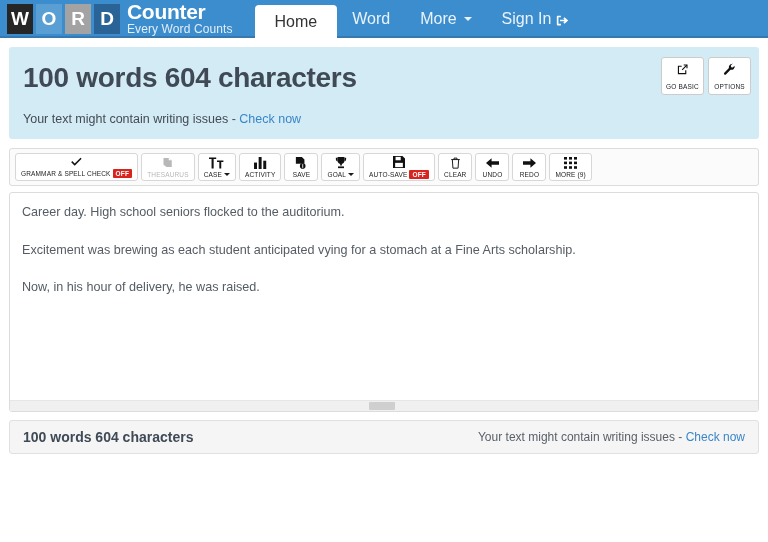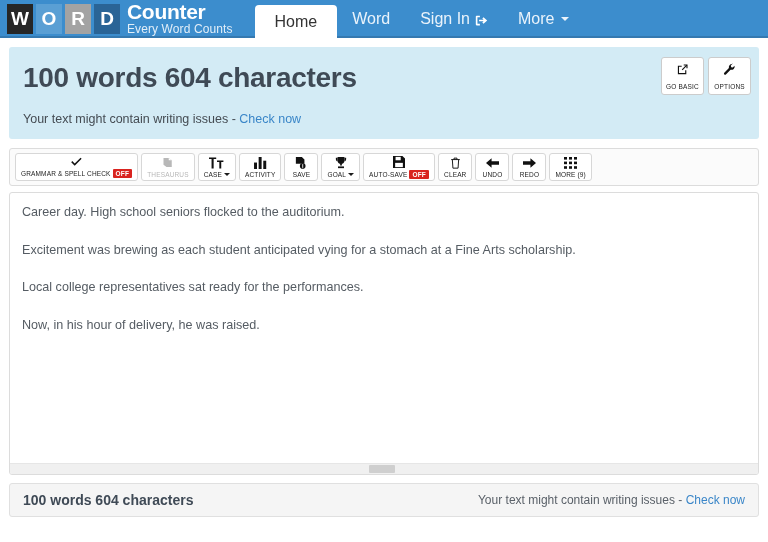--- a/index.html
+++ b/index.html
@@ -195,21 +195,21 @@
     border-top: 3.5px solid #1c1c1c;
     display: inline-block;
   }
 
   
   .editor-wrap {
     margin: 6px 9px 0 9px;
     border: 1px solid #dcdcdc;
     border-radius: 3px;
     background: #ffffff;
-    height: 283px;
+    height: 220px;
     position: relative;
     overflow: hidden;
   }
   .editor {
     padding: 12px 12px 0 12px;
     height: 270px;
     overflow: hidden;
   }
   .editor p {
     margin: 0 0 22px 0;
@@ -272,31 +272,31 @@
   </div>
 
   <div class="nav-items">
     <a class="nav-item active" href="#">
       <span>Home</span>
     </a>
     <a class="nav-item" href="#">
       <span>Word</span>
     </a>
     <a class="nav-item" href="#">
+      <span>More</span>
+      <span class="caret"></span>
+    </a>
+    <a class="nav-item" href="#">
       <span>Sign In</span>
       <span class="signin-icon">
         <svg width="13" height="13" viewBox="0 0 16 16" fill="#ffffff">
           <path d="M6 2H2a1 1 0 0 0-1 1v10a1 1 0 0 0 1 1h4v-2H3V4h3V2z"></path>
           <path d="M10.5 4L9 5.4 10.6 7H5v2h5.6L9 10.6 10.5 12 15 8z"></path>
         </svg>
       </span>
-    </a>
-    <a class="nav-item" href="#">
-      <span>More</span>
-      <span class="caret"></span>
     </a>
   </div>
 </div>
 
 <div class="header-band">
   <div class="count-title">100 words 604 characters</div>
   <div class="issues-line">
     <span>Your text might contain writing issues - </span><a href="#">Check now</a>
   </div>
 
@@ -454,21 +454,20 @@
       </svg>
     </span>
     <span class="tlabel">MORE (9)</span>
   </div>
 </div>
 
 <div class="editor-wrap">
   <div class="editor">
     <p>Career day. High school seniors flocked to the auditorium.</p>
     <p>Excitement was brewing as each student anticipated vying for a stomach at a Fine Arts scholarship.</p>
-    <p>Local college representatives sat ready for the performances.</p>
     <p>Now, in his hour of delivery, he was raised.</p>
 
   </div>
   <div class="hscroll">
     <div class="hthumb"></div>
   </div>
 </div>
 
 <div class="footer">
   <div class="footer-count">100 words 604 characters</div>

